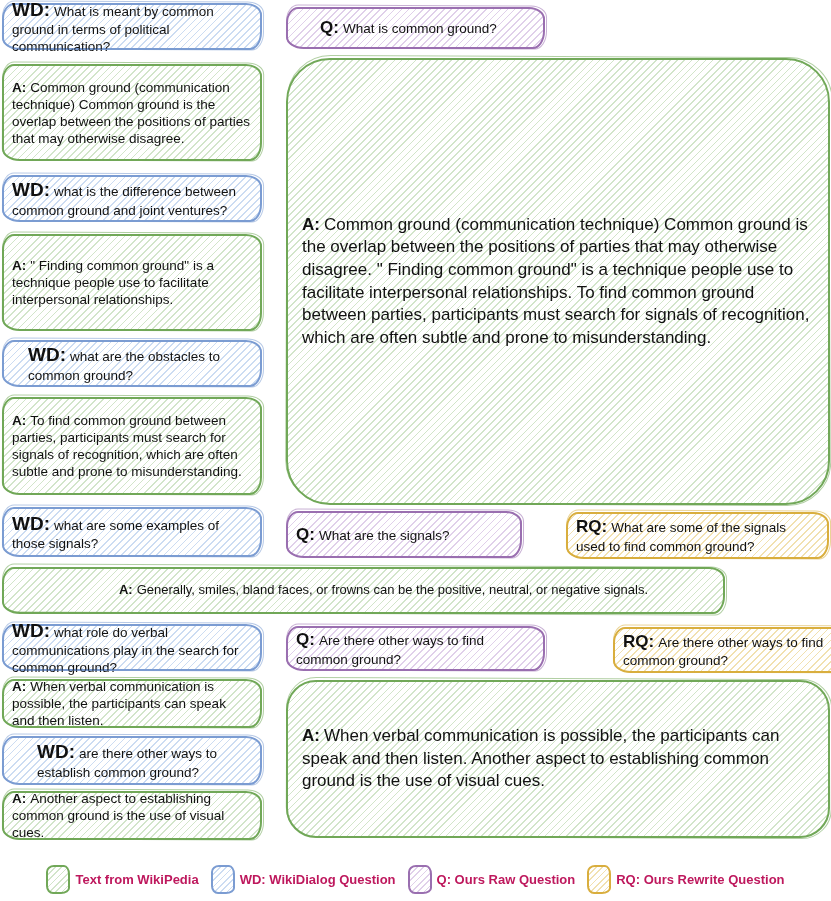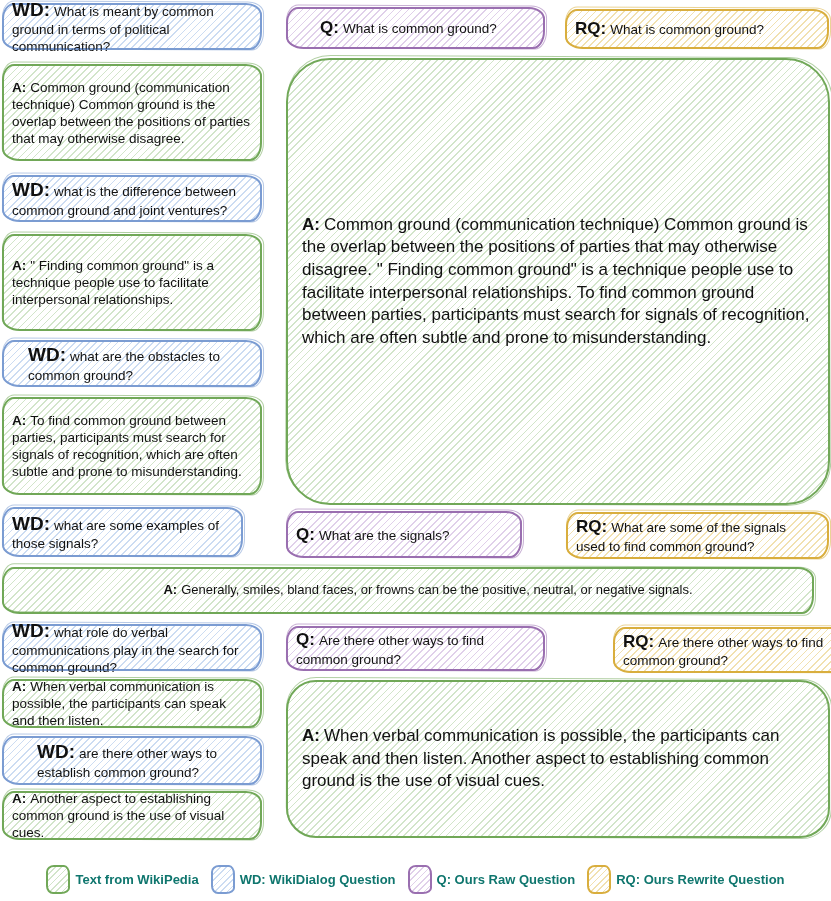--- a/index.html
+++ b/index.html
@@ -32,52 +32,52 @@
   .p.lg{font-size:17px;}
   .big .t{font-size:17px;line-height:1.33;}
 
   
   #wd1{left:2px;top:3px;width:260px;height:47px;}
   #a1 {left:2px;top:64px;width:260px;height:97px;}
   #wd2{left:2px;top:175px;width:260px;height:47px;}
   #a2 {left:2px;top:234px;width:260px;height:97px;}
   #wd3{left:2px;top:340px;width:260px;height:47px;padding-left:24px;}
   #a3 {left:2px;top:397px;width:260px;height:98px;}
-  #wd4{left:2px;top:507px;width:241px;height:50px;}
+  #wd4{left:2px;top:507px;width:260px;height:50px;}
   #wd5{left:2px;top:624px;width:260px;height:47px;}
   #a5 {left:2px;top:679px;width:260px;height:49px;}
   #wd6{left:2px;top:736px;width:260px;height:49px;padding-left:33px;}
   #a6 {left:2px;top:791px;width:260px;height:49px;}
   
   #q1 {left:286px;top:7px;width:259px;height:42px;padding-left:32px;}
   #q2 {left:286px;top:511px;width:236px;height:47px;}
   #q3 {left:286px;top:626px;width:259px;height:45px;}
   
   #rq1{left:565px;top:9px;width:264px;height:40px;}
   #rq2{left:566px;top:512px;width:263px;height:47px;}
   #rq3{left:566px;top:627px;width:263px;height:46px;margin-left:47px;}
   
   #biga1{left:286px;top:58px;width:544px;height:447px;border-radius:44px;padding:12px 14px;}
   #biga2{left:286px;top:680px;width:544px;height:158px;border-radius:30px;padding:12px 14px;}
-  #afull{left:2px;top:567px;width:812px;height:47px;justify-content:center;padding-left:48px;}
+  #afull{left:2px;top:567px;width:723px;height:47px;justify-content:center;padding-left:48px;}
   #afull .t{text-align:center;font-size:13px;}
 
   
   .legend{
     position:absolute;left:0;top:858px;width:831px;height:42px;
     display:flex;justify-content:center;align-items:center;gap:12px;
   }
   .legend-item{display:flex;align-items:center;gap:5px;}
   .sw{
     width:24px;height:29px;box-sizing:border-box;border:2px solid var(--bc,#888);
     border-radius:8px 6px 9px 7px / 7px 9px 6px 8px;
     background-image:repeating-linear-gradient(135deg, var(--hc,#eee) 0px, var(--hc,#eee) 1.2px, transparent 1.2px, transparent 4.5px);
     background-color:#fff;
   }
-  .legend-label{font-size:13px;font-weight:bold;color:#0f766e;}
+  .legend-label{font-size:13px;font-weight:bold;color:#be185d;}
 </style>
 </head>
 <body>
 
 <div class="canvas">
 
   <div class="b blue" id="wd1">
     <div class="t"><span class="p xl">WD:</span><span>What is meant by common ground in terms of political communication?</span></div>
   </div>
   <div class="b green" id="a1">
@@ -114,23 +114,20 @@
   <div class="b purple" id="q1">
     <div class="t"><span class="p lg">Q:</span><span>What is common ground?</span></div>
   </div>
   <div class="b purple" id="q2">
     <div class="t"><span class="p lg">Q:</span><span>What are the signals?</span></div>
   </div>
   <div class="b purple" id="q3">
     <div class="t"><span class="p lg">Q:</span><span>Are there other ways to find common ground?</span></div>
   </div>
 
-  <div class="b yellow" id="rq1">
-    <div class="t"><span class="p lg">RQ:</span><span>What is common ground?</span></div>
-  </div>
   <div class="b yellow" id="rq2">
     <div class="t"><span class="p lg">RQ:</span><span>What are some of the signals used to find common ground?</span></div>
   </div>
   <div class="b yellow" id="rq3">
     <div class="t"><span class="p lg">RQ:</span><span>Are there other ways to find common ground?</span></div>
   </div>
 
   <div class="b green big" id="biga1">
     <div class="t"><span class="p lg">A:</span><span>Common ground (communication technique) Common ground is the overlap between the positions of parties that may otherwise disagree. " Finding common ground" is a technique people use to facilitate interpersonal relationships. To find common ground between parties, participants must search for signals of recognition, which are often subtle and prone to misunderstanding.</span></div>
   </div>

